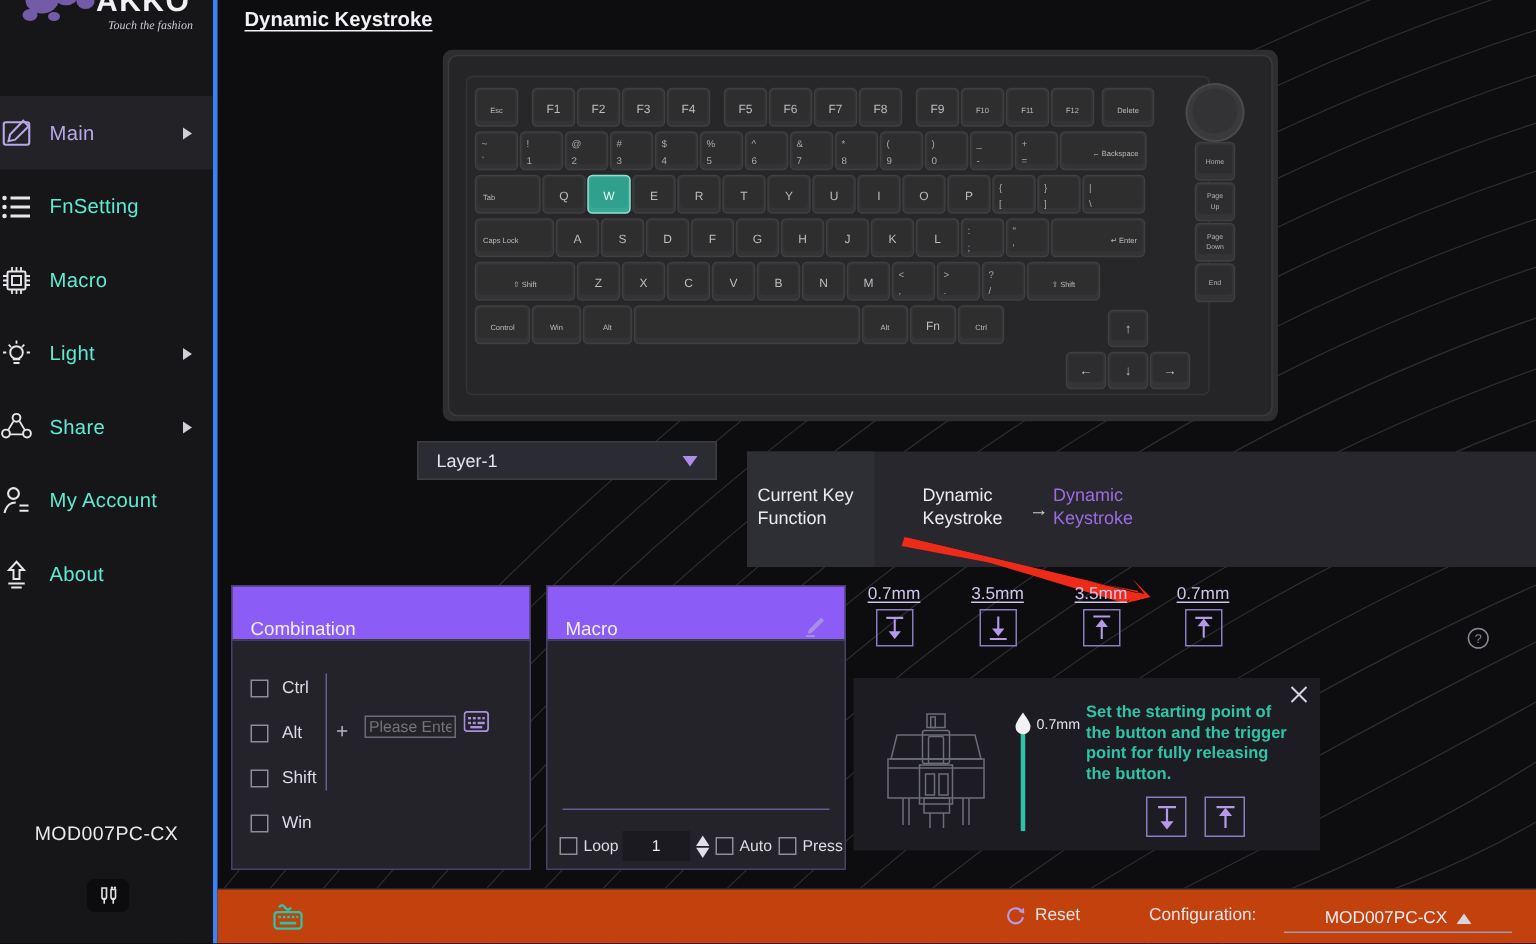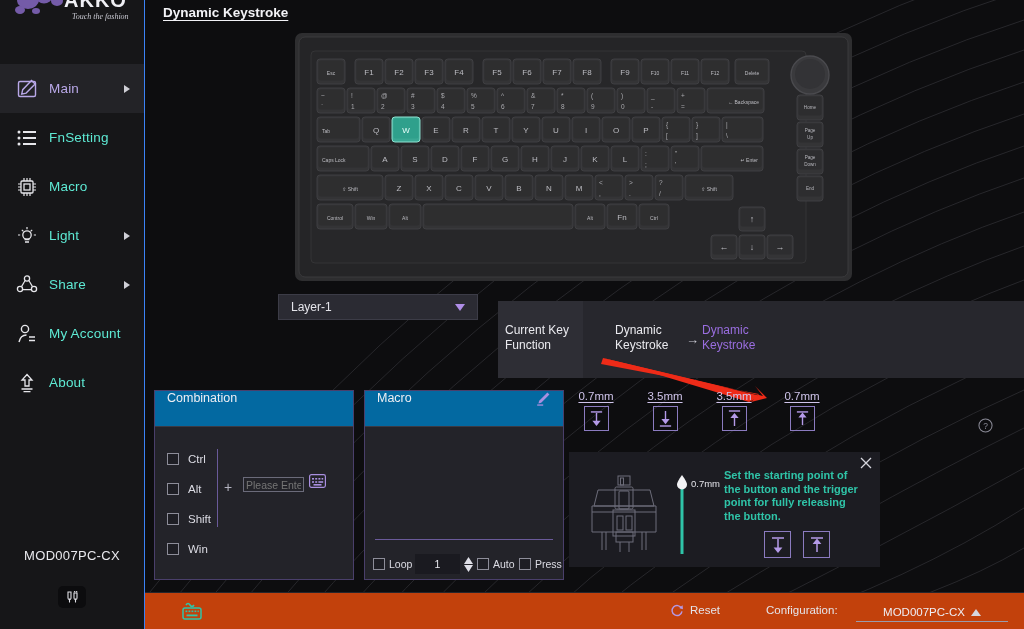--- a/index.html
+++ b/index.html
@@ -9,27 +9,27 @@
     background:#0d0d0f;
     color:#d8d8dd;
     position:relative;
   }
   
   #bg-texture { position:absolute; inset:0; z-index:0; }
   
   #sidebar {
     position:absolute; left:0; top:0; width:145px; height:629px;
     background:#161618; z-index:5;
-    border-right:1px solid #3b82f6;
+    border-right:3px solid #3b82f6;
   }
   #logo-area { height:38px; position:relative; }
   #logo-wrap { position:absolute; left:8px; top:-16px; width:140px; height:54px; }
   #nav { margin-top:26px; }
   .nav-item {
-    height:49px; display:flex; align-items:center; padding-left:16px;
+    height:49px; display:flex; align-items:center; 
     position:relative; cursor:pointer; gap:11px;
   }
   .nav-item.active { background:#232327; }
   .nav-ico { width:22px; height:22px; flex:0 0 22px; display:block; }
   .nav-label { font-size:13.5px; color:#5eead4; letter-spacing:.2px; }
   .nav-item.active .nav-label { color:#b9a8e8; }
   .nav-caret {
     position:absolute; right:14px; top:50%; transform:translateY(-50%);
     width:0;height:0;border-left:6px solid #cfcfd6;
     border-top:4.5px solid transparent;border-bottom:4.5px solid transparent;
@@ -89,21 +89,21 @@
   
   #panel-combination {
     position:absolute; left:9px; top:390px; width:200px; height:190px;
     background:#232329; border:1px solid #4a3f6b;
   }
   #panel-macro {
     position:absolute; left:219px; top:390px; width:200px; height:190px;
     background:#232329; border:1px solid #4a3f6b;
   }
   .panel-head {
-    height:36px; background:#0369a1; display:flex; align-items:flex-start;
+    height:36px; background:#8b5cf6; display:flex; align-items:flex-end;
     padding:0 12px; border-bottom:1px solid #3a3a44;
   }
   .panel-title { font-size:12.5px; color:#eeeef3; }
   #macro-edit-icon { margin-left:auto; cursor:pointer; width:16px; height:16px; }
   
   #combo-body { position:relative; height:153px; }
   .combo-row { position:absolute; left:12px; display:flex; align-items:center; gap:9px; }
   .cb {
     width:12px; height:12px; border:1px solid #8d8d99; background:#1e1e24;
     flex:0 0 12px;

